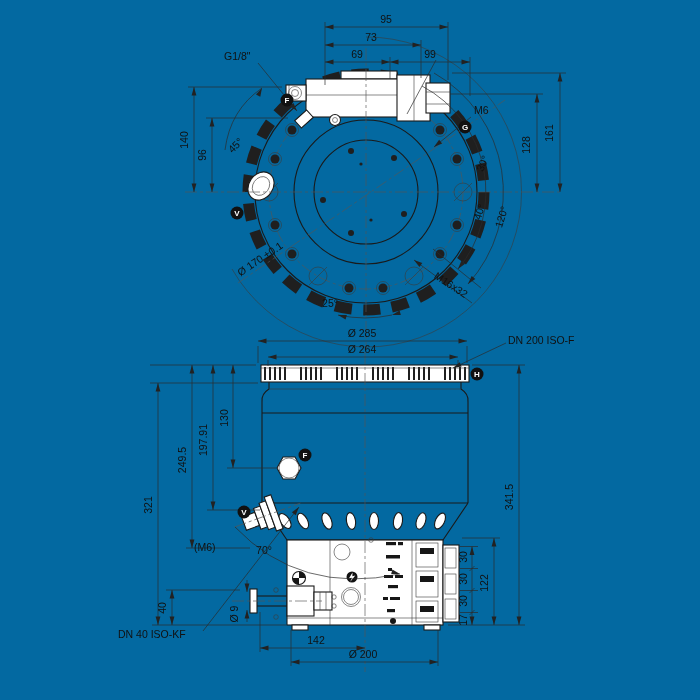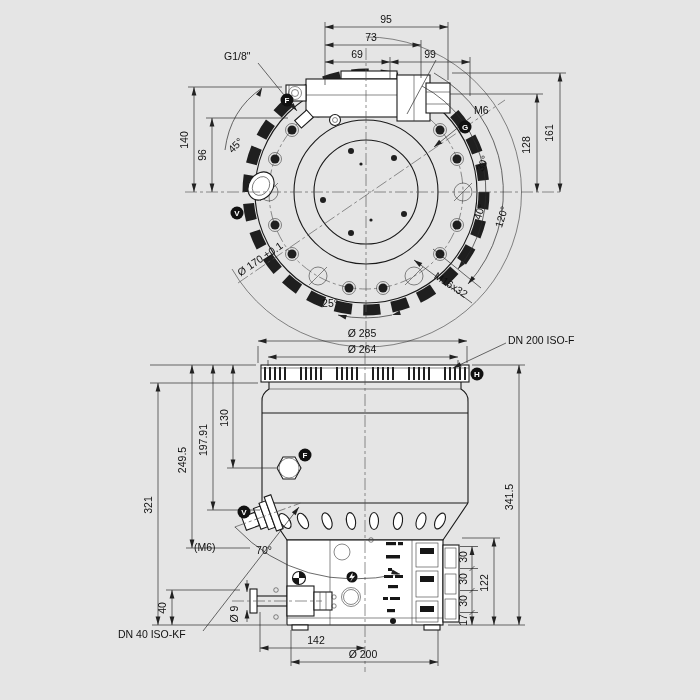--- a/index.html
+++ b/index.html
@@ -1,16 +1,16 @@
 <!DOCTYPE html>
 <html><head>
 <meta charset="utf-8">
 <style>
   html,body{margin:0;padding:0;background:#fff;}
-  #stage{width:700px;height:700px;background:#e5e5e5;position:relative;font-family:"Liberation Sans",sans-serif;}
+  #stage{width:700px;height:700px;background:#0369a1;position:relative;font-family:"Liberation Sans",sans-serif;}
   svg{display:block;}
   text{user-select:none;}
   .ol{stroke:#1a1a1a;stroke-width:1.1;fill:none;}
   .olf{stroke:#1a1a1a;stroke-width:1.1;fill:#fff;}
   .tl{stroke:#3a3a3a;stroke-width:0.6;fill:none;}
   .dl{stroke:#2b2b2b;stroke-width:0.7;fill:none;}
   .cl{stroke:#555;stroke-width:0.65;fill:none;stroke-dasharray:12 3 3 3;}
   .castel-ring{stroke:#1f1f1f;stroke-width:11;fill:none;stroke-dasharray:17 11.5;}
   .castel-band{stroke:#1f1f1f;stroke-width:13;fill:none;stroke-dasharray:2 3 2 3 2 3 2 3 2 14;}
   .bolt{fill:#1f1f1f;stroke:none;}

